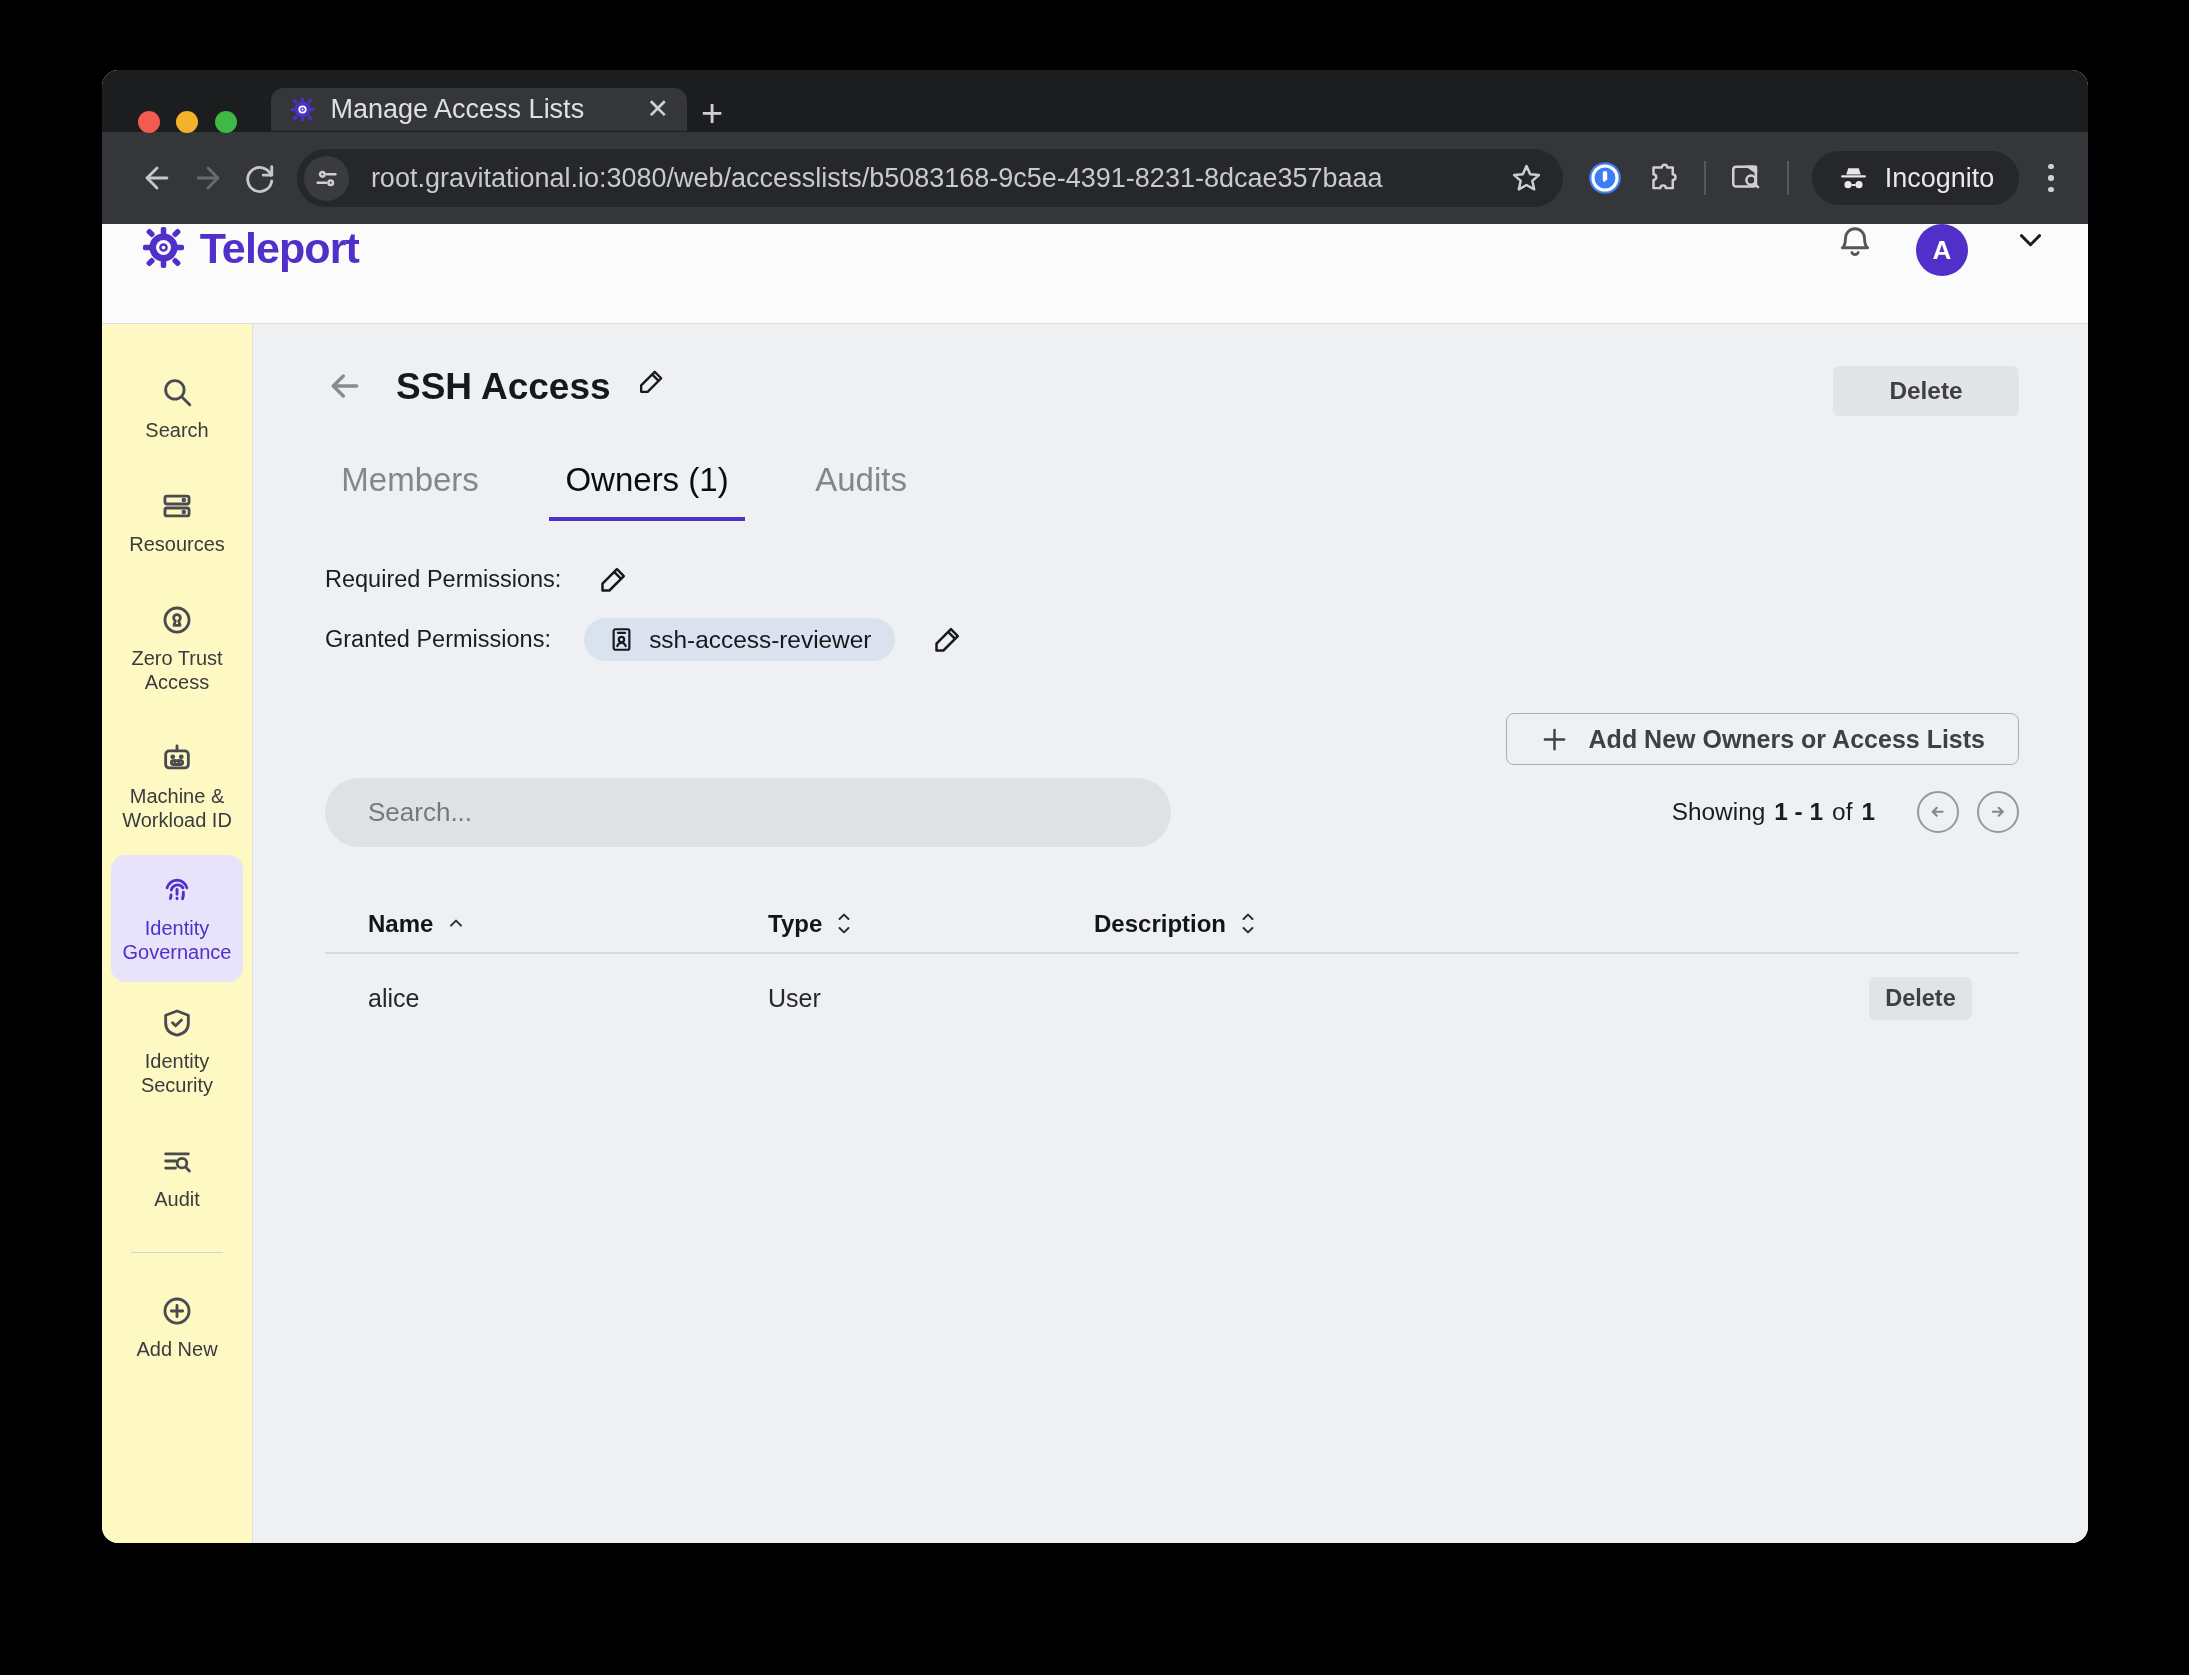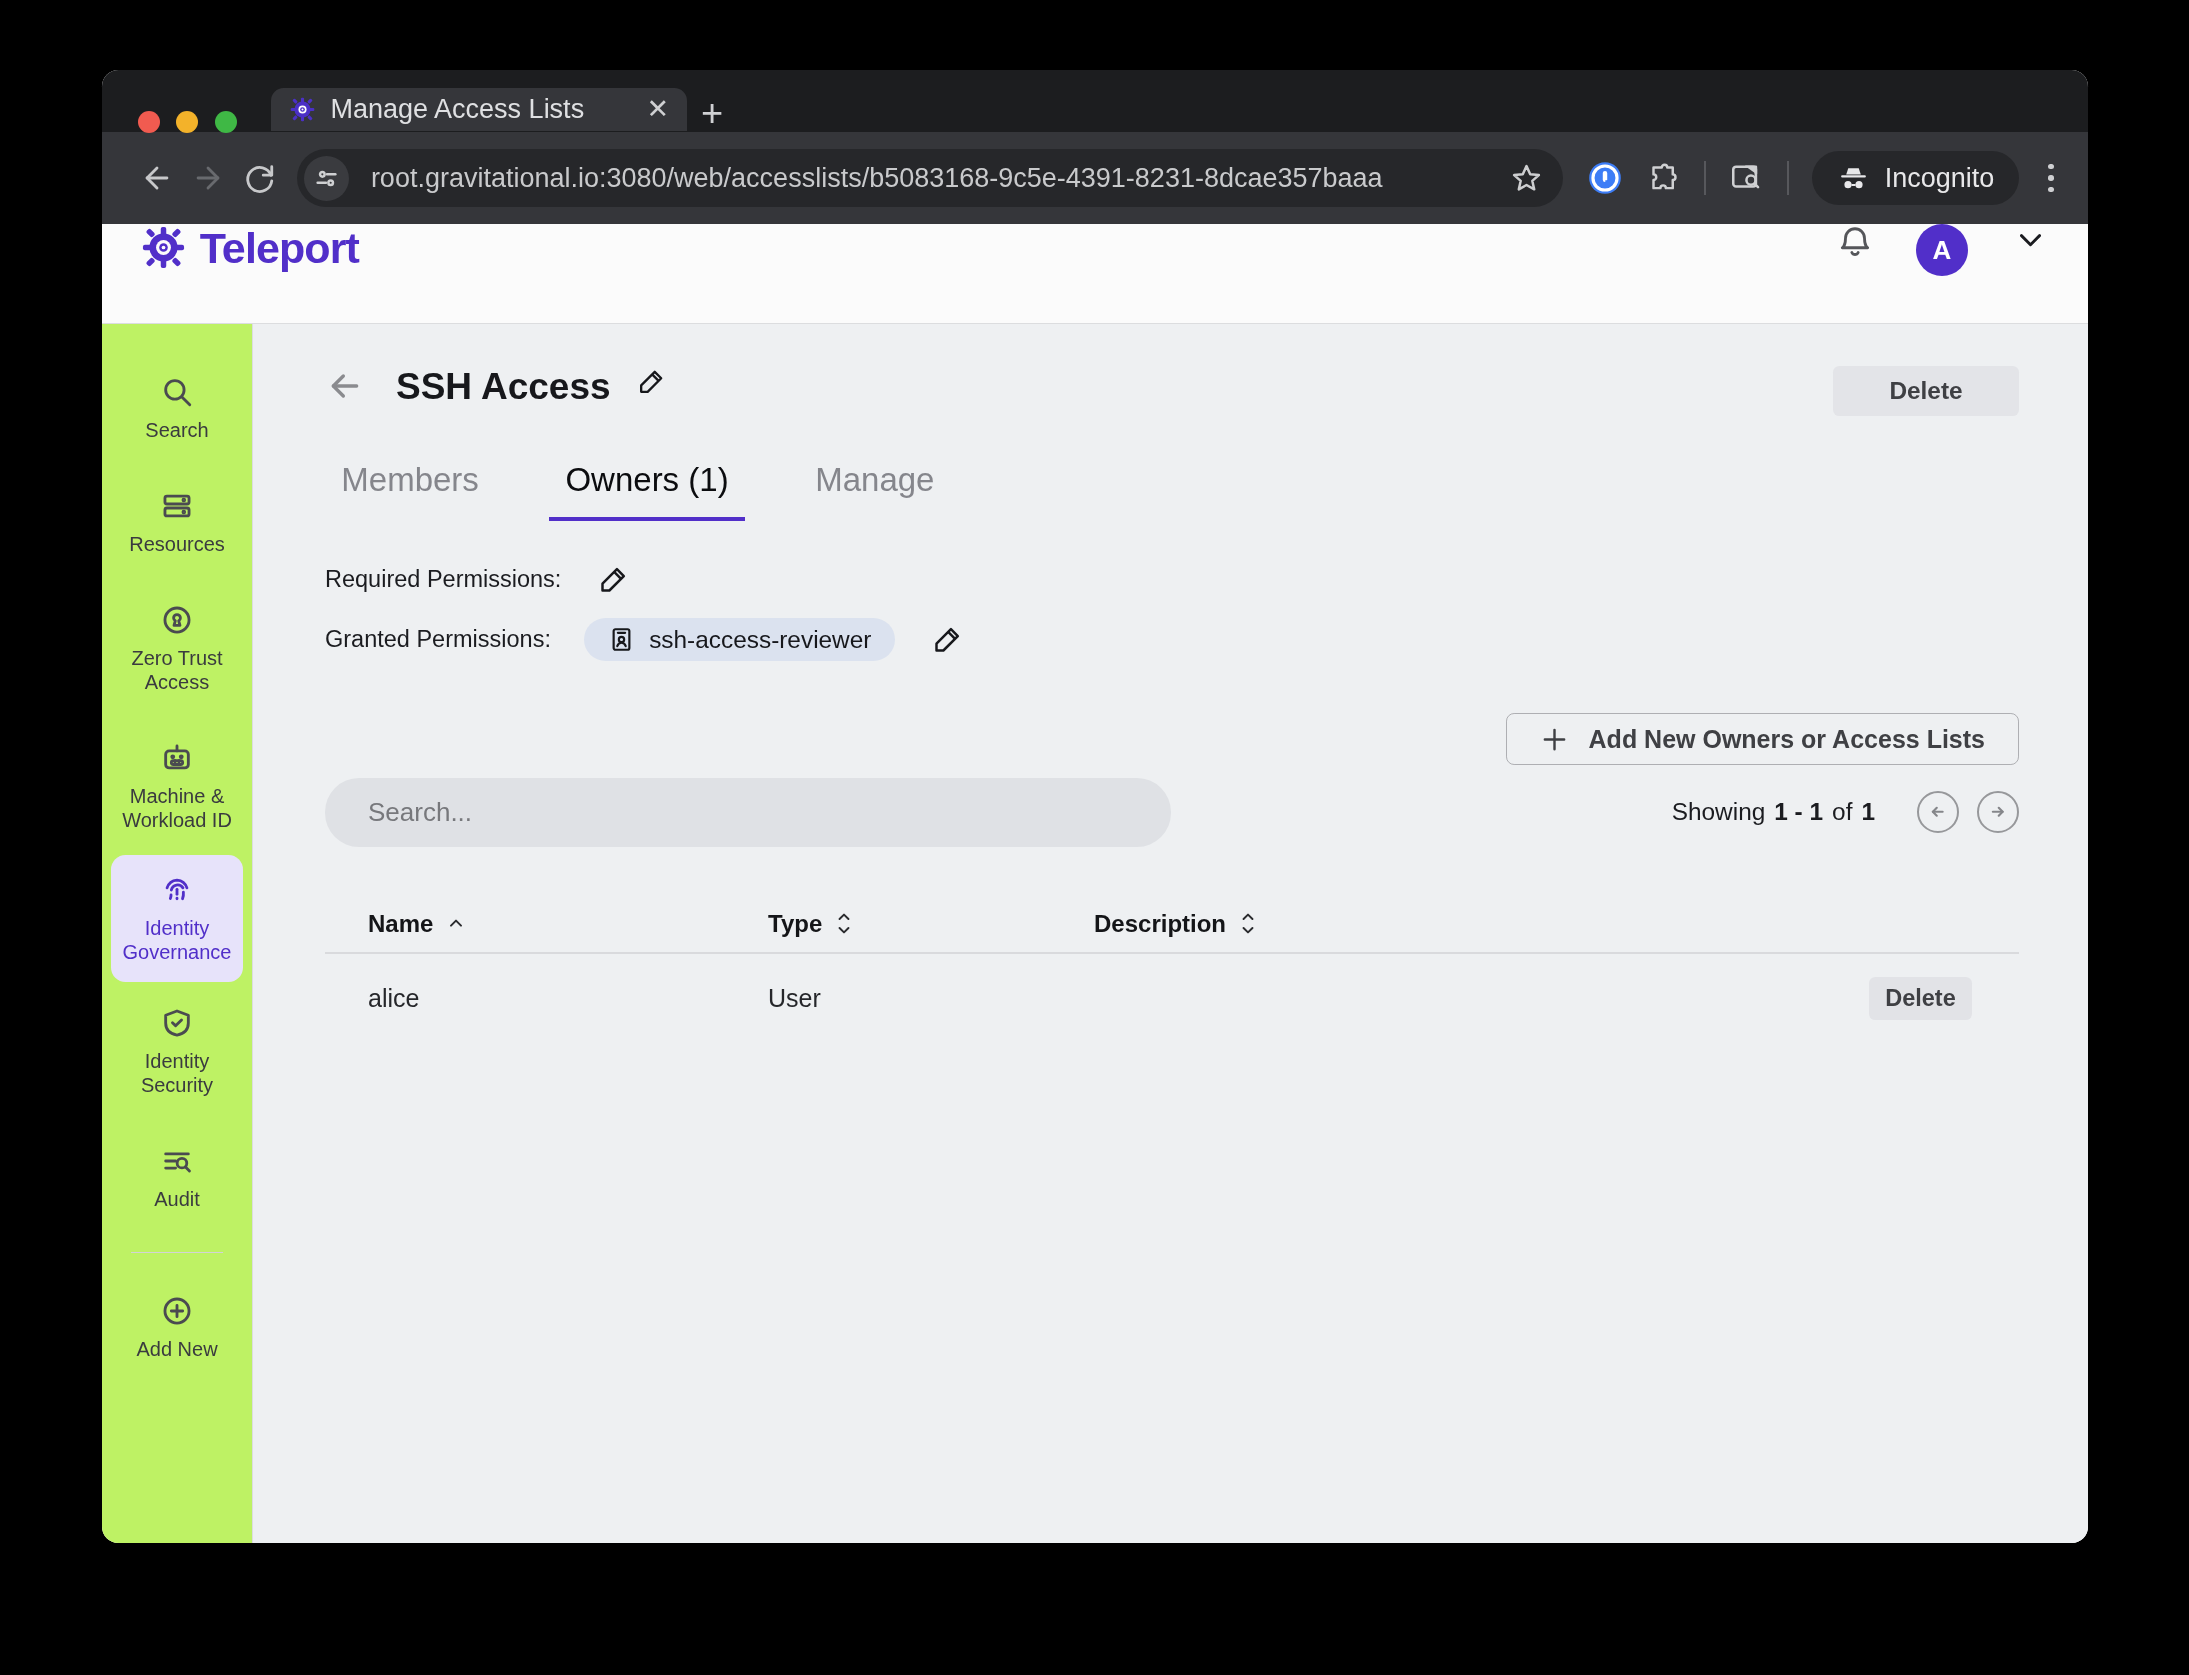--- a/index.html
+++ b/index.html
@@ -38,21 +38,21 @@
   .app-header{ height:100px; background:#fbfbfb; border-bottom:1.8px solid #dcdddf; flex:none;
                display:flex; align-items:flex-start; padding:0 42px 0 38px; }
   .brand{ font-size:43px; font-weight:700; color:#512fc9; margin-left:12.7px; letter-spacing:-0.9px; }
   .hdr-spacer{ flex:1; }
   .avatar{ width:52px; height:52px; border-radius:50%; background:#512fc9; color:#fff; font-size:26px;
            font-weight:700; display:flex; align-items:center; justify-content:center; margin-left:42px; }
   .hdr-chev{ margin-left:47px; display:flex; }
 
   
   .app-body{ flex:1; display:flex; min-height:0; }
-  .sidebar{ width:151px; flex:none; background:#bef264; border-right:1.8px solid #dcdddf;
+  .sidebar{ width:151px; flex:none; background:#fef9c3; border-right:1.8px solid #dcdddf;
             display:flex; flex-direction:column; align-items:stretch; padding-top:27px; }
   .side-item{ display:flex; flex-direction:column; align-items:center; justify-content:center;
               padding:23.5px 3.6px; gap:9px; color:#3a3b3f; }
   .side-item .lbl{ font-size:20px; text-align:center; line-height:1.2; width:118px; color:#3a3b3f; }
   .side-item svg{ stroke:#4a4b50; }
   .side-item.active{ background:#e7e3fa; border-radius:14.5px; margin:0 9px; padding:18px 1.8px; }
   .side-item.active .lbl{ color:#512fc9; }
   .side-item.active svg{ stroke:#512fc9; }
   .side-divider{ height:0.9px; background:#d2d3d6; margin:18px 29px; }
 
@@ -346,21 +346,21 @@
               <path d="M14.5 4.5l5 5L9 20H4v-5z"></path>
               <path d="M12.5 6.5l5 5"></path>
             </svg>
         </span>
         <button class="btn-delete">Delete</button>
       </div>
 
       <div class="tabs-row">
         <span class="tab-item">Members</span>
         <span class="tab-item active">Owners (1)</span>
-        <span class="tab-item">Manage</span>
+        <span class="tab-item">Audits</span>
       </div>
 
       <div class="perm-row">
         <span class="perm-label">Required Permissions:</span>
         <span class="perm-pencil">
           <svg width="33" height="33" viewBox="0 0 24 24" fill="none" stroke="#17181c" stroke-width="1.8" stroke-linejoin="round">
               <path d="M14.5 4.5l5 5L9 20H4v-5z"></path>
               <path d="M12.5 6.5l5 5"></path>
             </svg>
         </span>

